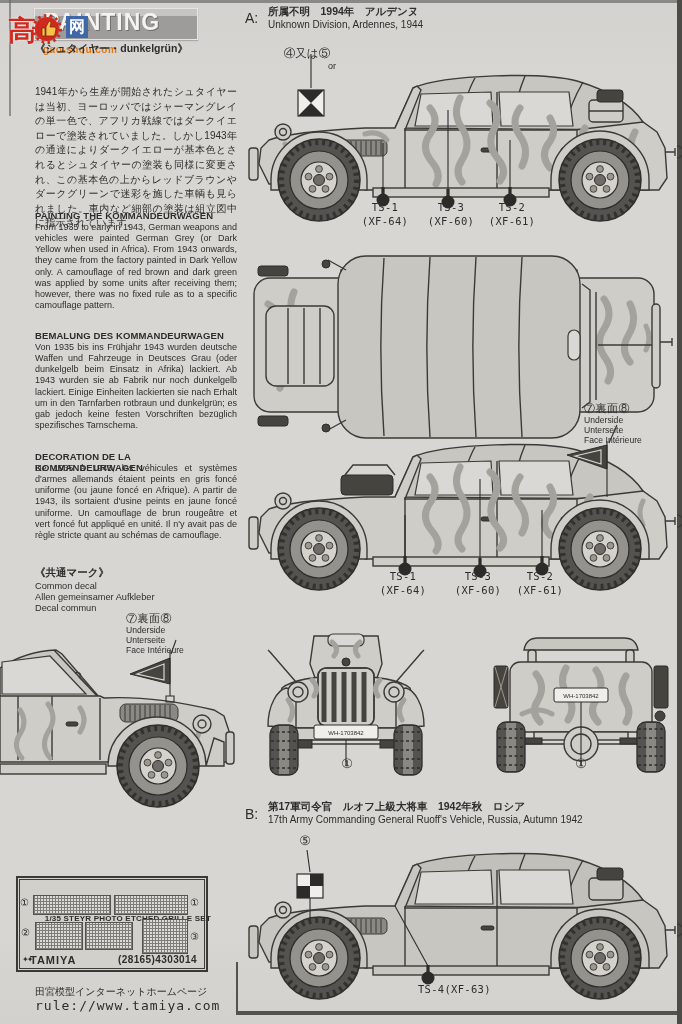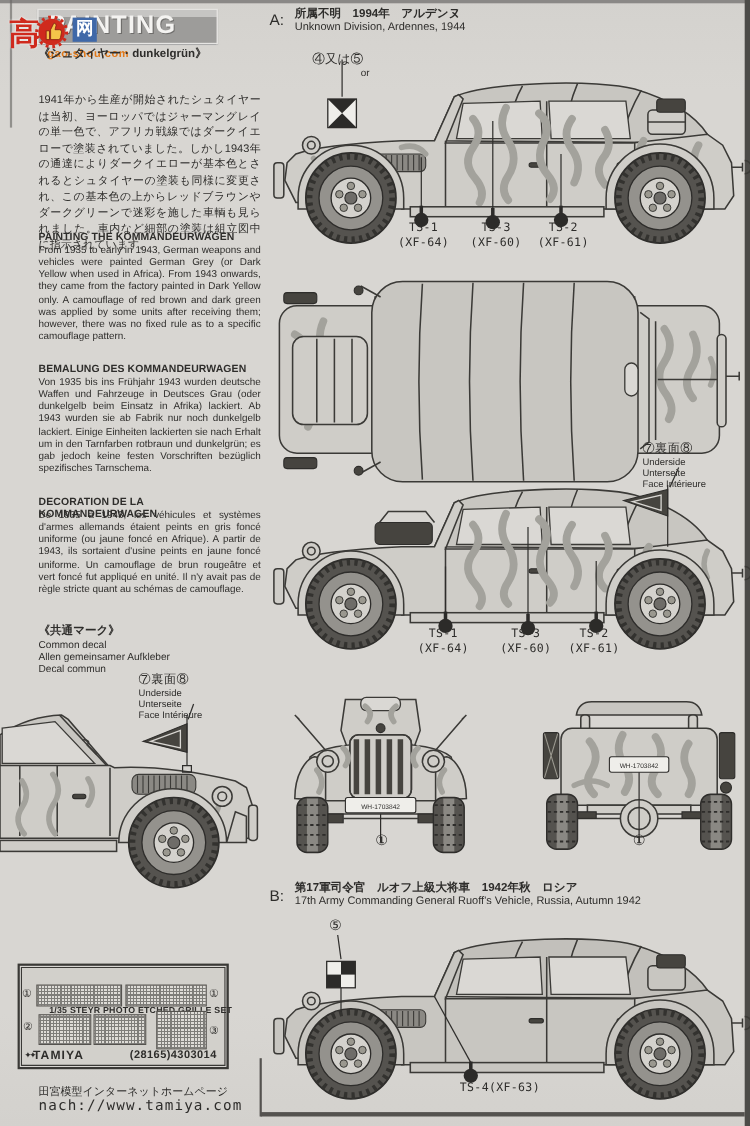--- a/index.html
+++ b/index.html
@@ -178,21 +178,21 @@
   <div class="abs mesh" style="left:142px;top:919px;width:44px;height:33px"></div>
   <div class="abs gnum" style="left:20px;top:897px">①</div>
   <div class="abs gnum" style="left:190px;top:897px">①</div>
   <div class="abs gnum" style="left:21px;top:927px">②</div>
   <div class="abs gnum" style="left:190px;top:931px">③</div>
   <div class="abs stars">✦✦</div>
   <div class="abs brand">TAMIYA</div>
   <div class="abs gcode">(28165)4303014</div>
 
   <div class="abs footer-jp">田宮模型インターネットホームページ</div>
-  <div class="abs footer-url">nach://www.tamiya.com</div>
+  <div class="abs footer-url">rule://www.tamiya.com</div>
 
   <div class="abs sec-label" style="left:245px;top:10px">A:</div>
   <div class="abs sec-jp" style="left:268px;top:5px">所属不明　1994年　アルデンヌ</div>
   <div class="abs sec-en" style="left:268px;top:19px">Unknown Division, Ardennes, 1944</div>
 
   <div class="abs callout" style="left:278px;top:46px;width:58px">④又は⑤</div>
   <div class="abs callout-or" style="left:278px;top:61px;width:58px">or</div>
 
   <svg class="abs" style="left:245px;top:48px" width="436" height="190" viewBox="0 0 436 190">
     <path class="roof-f" d="M150,80 L168,40 C200,26 300,24 332,33 C362,42 386,56 398,74 L401,82 Z"></path>

